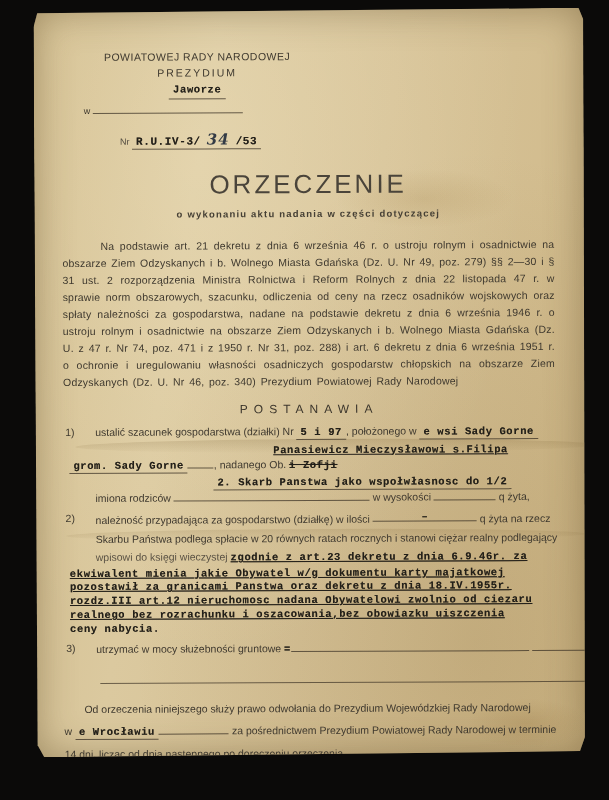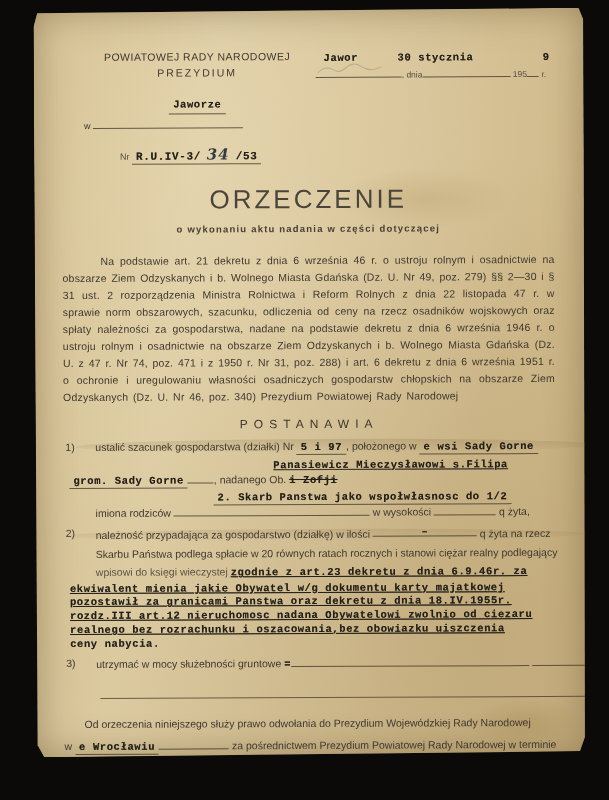--- a/index.html
+++ b/index.html
@@ -39,21 +39,21 @@
   .hand{
     font-family:"DejaVu Serif",serif;font-style:italic;font-weight:bold;
     color:#333b45;font-size:15px;letter-spacing:1px;text-align:center;
   }
   .u{display:inline-block;border-bottom:1px solid rgba(58,48,36,.75);height:11px;vertical-align:baseline;}
   
   .hdr{display:flex;justify-content:space-between;margin-bottom:2px;}
   .hdr-left{width:235px;text-align:center;padding-left:18px;}
   .hdr-left .org1{letter-spacing:2px;font-size:10.5px;}
   .hdr-left .org2{letter-spacing:.5px;font-size:10.5px;}
-  .hdr-left .city{margin-top:16px;}
+  .hdr-left .city{margin-top:1px;}
   .hdr-left .wline{margin-top:2px;text-align:left;padding-left:4px;}
   .hdr-left .nrline{margin-top:10px;text-align:left;padding-left:40px;font-size:9px;color:#554e42;}
   .hdr-right{width:238px;position:relative;padding-top:2px;}
   .hdr-right .typedrow{position:relative;height:15px;}
   .hdr-right .place{position:absolute;left:8px;top:0;}
   .hdr-right .date{position:absolute;left:82px;top:0;}
   .hdr-right .ydigit{position:absolute;right:4px;top:0;}
   .hdr-right .rulerow{font-size:8.5px;color:#554e42;white-space:nowrap;}
   .scribble{position:absolute;left:0px;top:10px;opacity:.35;}
   
@@ -97,35 +97,20 @@
         <div class="printed org2">POWIATOWEJ RADY NARODOWEJ</div>
         <div class="printed org1">PREZYDIUM</div>
         <div class="typed u-line city" style="display:inline-block;">Jaworze</div>
         <div class="wline">
           <span class="printed" style="font-size:9px;">w</span>
           <span class="u" style="width:150px;"></span>
         </div>
         <div class="nrline">
           <span>Nr</span>
           <span class="typed u-line" style="font-size:11px;margin-top:20px;">R.U.IV-3/</span><span class="hand" style="border-bottom:1px solid rgba(58,48,36,.75);padding:0 2px;">34</span><span class="typed u-line" style="font-size:11px;">/53</span>
-        </div>
-      </div>
-      <div class="hdr-right">
-        <svg class="scribble" width="90" height="18" viewBox="0 0 90 18">
-            <path d="M2 14 q8 -8 16 -3 q6 4 12 -2 q8 -7 16 -1 q10 6 20 0" fill="none" stroke="#7d7260" stroke-width="1"></path>
-          </svg>
-        <div class="typedrow">
-          <span class="typed place">Jawor</span>
-          <span class="typed date">30 stycznia</span>
-          <span class="typed ydigit">9</span>
-        </div>
-        <div class="rulerow printed">
-          <span class="u" style="width:86px;"></span><span>, dnia</span><span class="u" style="width:88px;"></span>
-          <span>195</span><span class="u" style="width:12px;"></span>
-          <span>r.</span>
         </div>
       </div>
     </div>
 
     <div class="title">
       <div class="main printed">ORZECZENIE</div>
       <div class="sub1 printed">o wykonaniu aktu nadania w części dotyczącej</div>
       <div class="sub2row">
       </div>
     </div>

